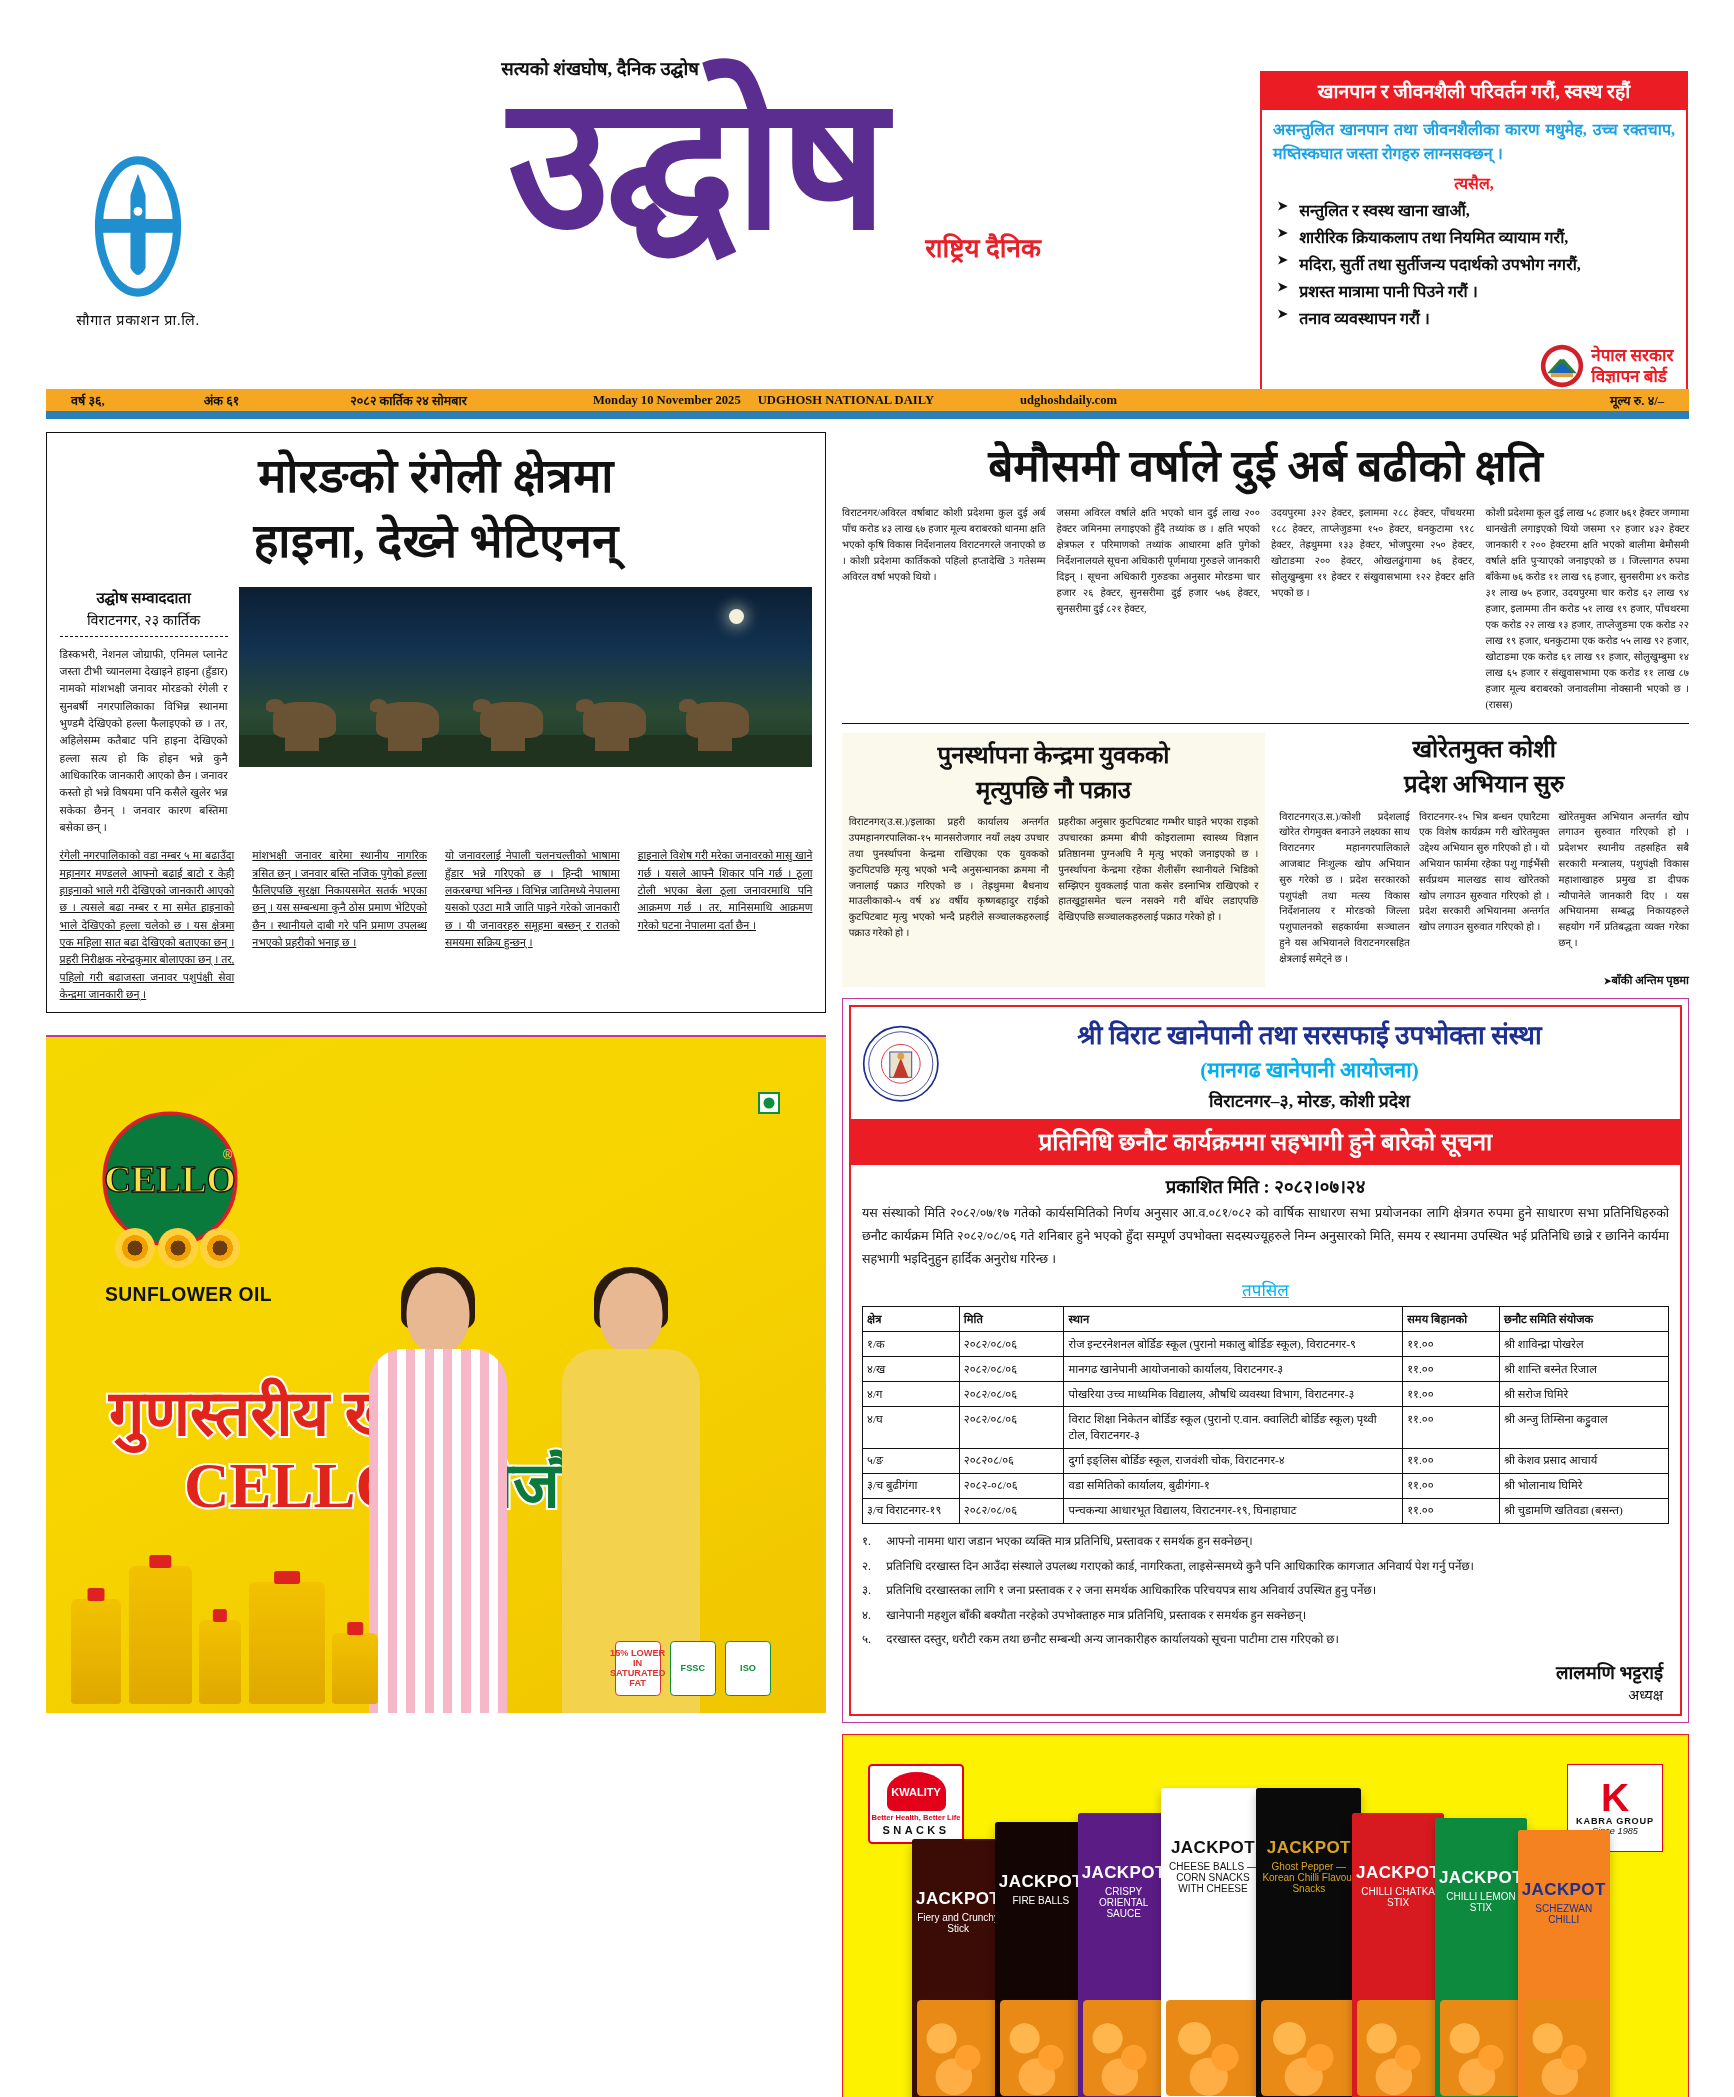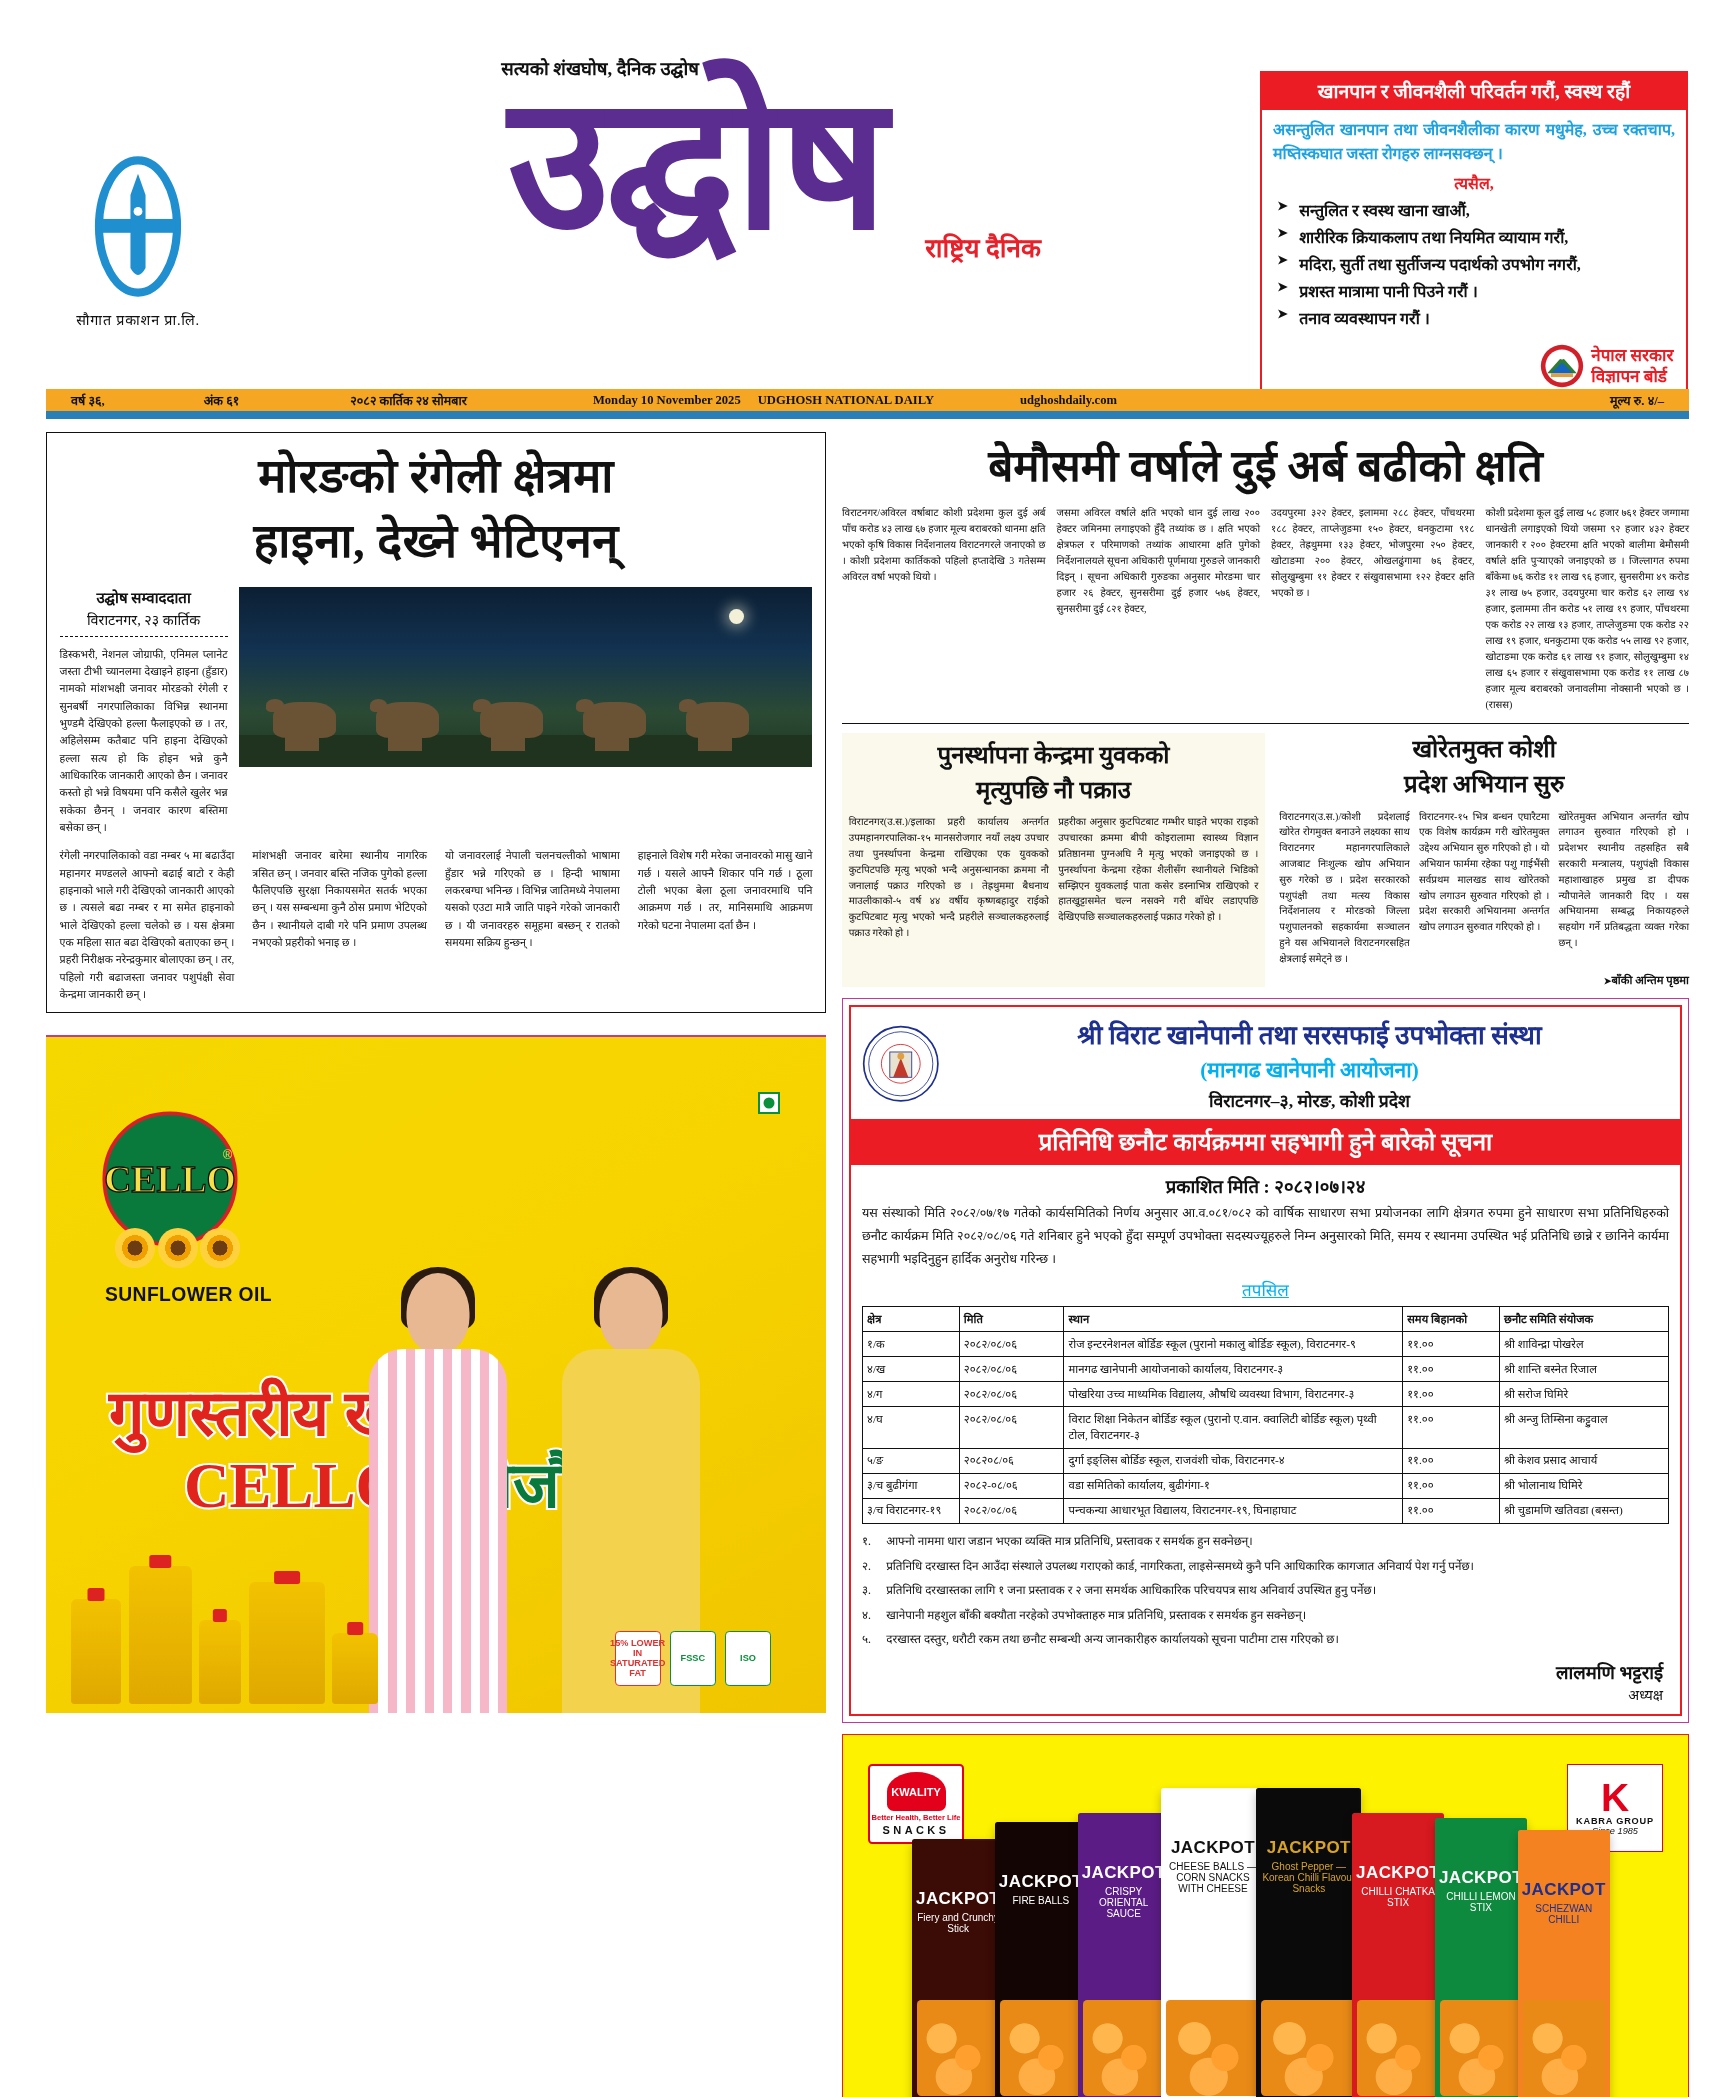--- a/index.html
+++ b/index.html
@@ -118,21 +118,21 @@
   .photo-col { flex:1; }
   .news-photo {
     width:100%; height:180px; position:relative; overflow:hidden;
     background:linear-gradient(#0c1f33 0%,#123251 35%,#2b4a34 70%,#1b3522 100%);
   }
   .moon { position:absolute; right:12%; top:12%; width:15px; height:15px; border-radius:50%; background:#f3f0d8; box-shadow:0 0 12.6px 4.2px rgba(243,240,216,.45); }
   .deer { position:absolute; bottom:16%; width:63px; height:36px; background:#6e5436; border-radius:40% 40% 22% 22%; opacity:.95; }
   .deer:after { content:""; position:absolute; left:-6.7px; top:-3.4px; width:17.6px; height:12.6px; background:#6e5436; border-radius:50% 50% 30% 30%; }
   .deer:before { content:""; position:absolute; left:11.7px; bottom:-12.6px; width:34px; height:14.3px; background:#6e5436; }
   .ground { position:absolute; left:0; bottom:0; width:100%; height:18%; background:#20331f; }
-  .three-cols { display:flex; gap:18px; margin-top:11px; }
+  .three-cols { display:flex; gap:18px; margin-top:11px;text-decoration:underline; }
   .three-cols .bcol { flex:1; }
 
   
   .center-head {
     font-family:"Liberation Serif", serif; font-weight:700; font-size:44px;
     text-align:center; color:#111; padding:1.7px 0 11px;
   }
   .five-cols { display:flex; gap:11px; }
   .five-cols .bcol { flex:1; font-size:10px; line-height:1.6; }
 
@@ -215,21 +215,21 @@
   .women { position:absolute; right:105px; bottom:0; display:flex; gap:12.6px; align-items:flex-end; }
   .woman { width:180px; height:440px; position:relative; }
   .w-head { position:absolute; left:50%; transform:translateX(-50%); top:0; width:63px; height:80px; border-radius:50% 50% 45% 45%; background:#e8b892; }
   .w-hair { position:absolute; left:50%; transform:translateX(-50%); top:-5.9px; width:74px; height:63px; border-radius:50% 50% 20% 20%; background:#2b1a10; }
   .w-body { position:absolute; left:50%; transform:translateX(-50%); top:76px; width:138px; height:365px; border-radius:34px 34px 0 0; }
   .w-pink .w-body { background:repeating-linear-gradient(90deg,#f6b7c9 0 9.2px,#ffffff 9.2px 18.5px); }
   .w-yellow .w-body { background:#f3d24e; }
   .bottles { position:absolute; left:25px; bottom:8.4px; display:flex; align-items:flex-end; gap:7.6px; }
   .bottle { background:linear-gradient(#f2c200,#e0a800); border-radius:5.9px 5.9px 3.4px 3.4px; position:relative; }
   .bottle:before { content:""; position:absolute; left:50%; transform:translateX(-50%); top:-11px; width:34%; height:12.6px; background:#d22; border-radius:2.5px; }
-  .badge-row { position:absolute; right:55px; bottom:27px; display:flex; gap:9.2px; align-items:flex-end; }
+  .badge-row { position:absolute; right:55px; bottom:17px; display:flex; gap:9.2px; align-items:flex-end; }
   .badge { width:46px; height:55px; background:#fff; border:1.7px solid #d33; border-radius:4.2px;
            display:flex; align-items:center; justify-content:center; font-size:9.2px; font-weight:700; color:#d33; text-align:center; }
   .badge.green { border-color:#0a8f3c; color:#0a8f3c; }
 
   
   .jackpot-ad {
     margin-top:11px; position:relative; height:554px; overflow:hidden;
     background:#fdf200; border:1.7px solid #ec1c24;
   }
   .kwality-logo {

